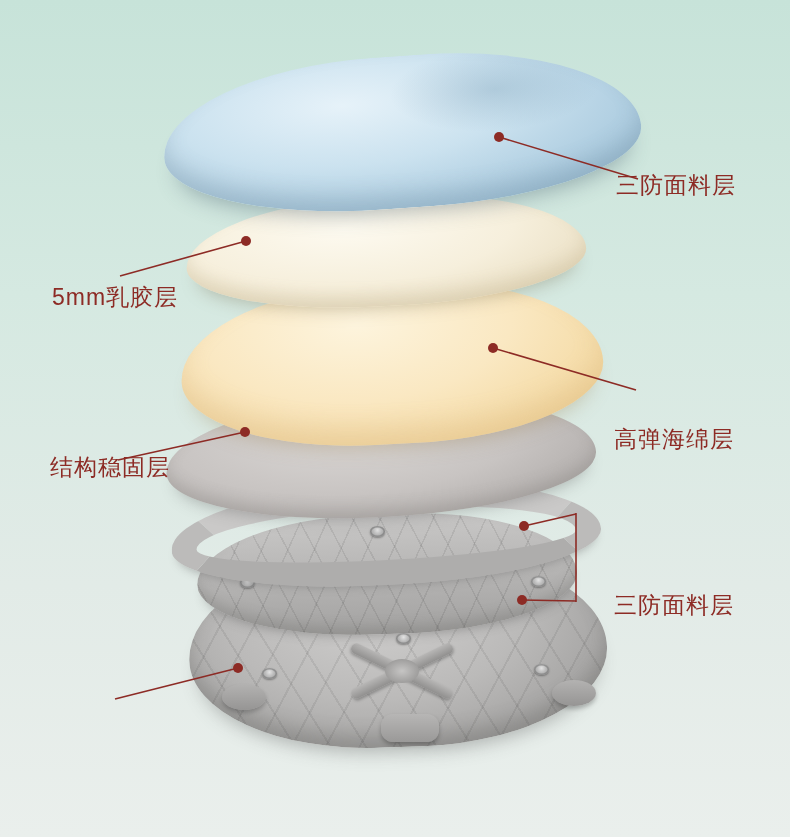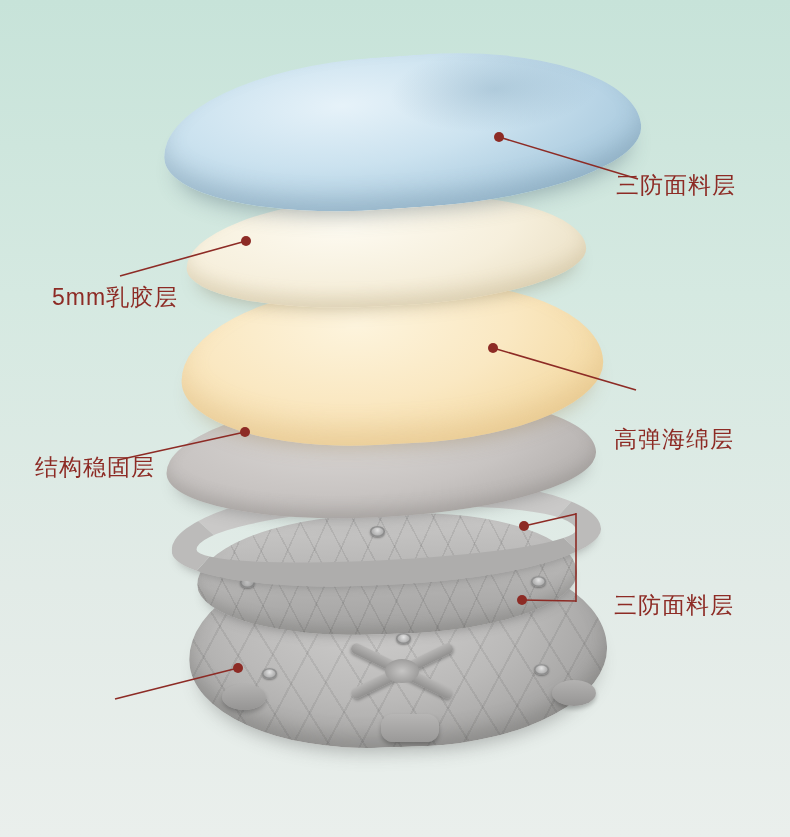--- a/index.html
+++ b/index.html
@@ -127,21 +127,21 @@
   
   .overlay { position: absolute; left: 0; top: 0; z-index: 110; pointer-events: none; }
 
   .label {
     position: absolute; z-index: 120; white-space: nowrap;
     font-size: 23px; letter-spacing: 1px; font-weight: 500; color: #8d2b25;
   }
   .lb-fabric    { left: 616px; top: 170px; }
   .lb-latex     { left: 52px;  top: 282px; }
   .lb-sponge    { left: 614px; top: 380px; margin-top: 44px; }
-  .lb-structure { left: 35px;  top: 452px; text-align: right; }
+  .lb-structure { left: 50px;  top: 452px; text-align: right; }
   .lb-support   { left: 614px; top: 590px; }
   .lb-pp        { left: 50px;  top: 700px; }
 </style>
 </head>
 <body>
 
 <div class="stage">
 
   <div class="layer fabric"></div>
   <div class="layer latex"></div>

